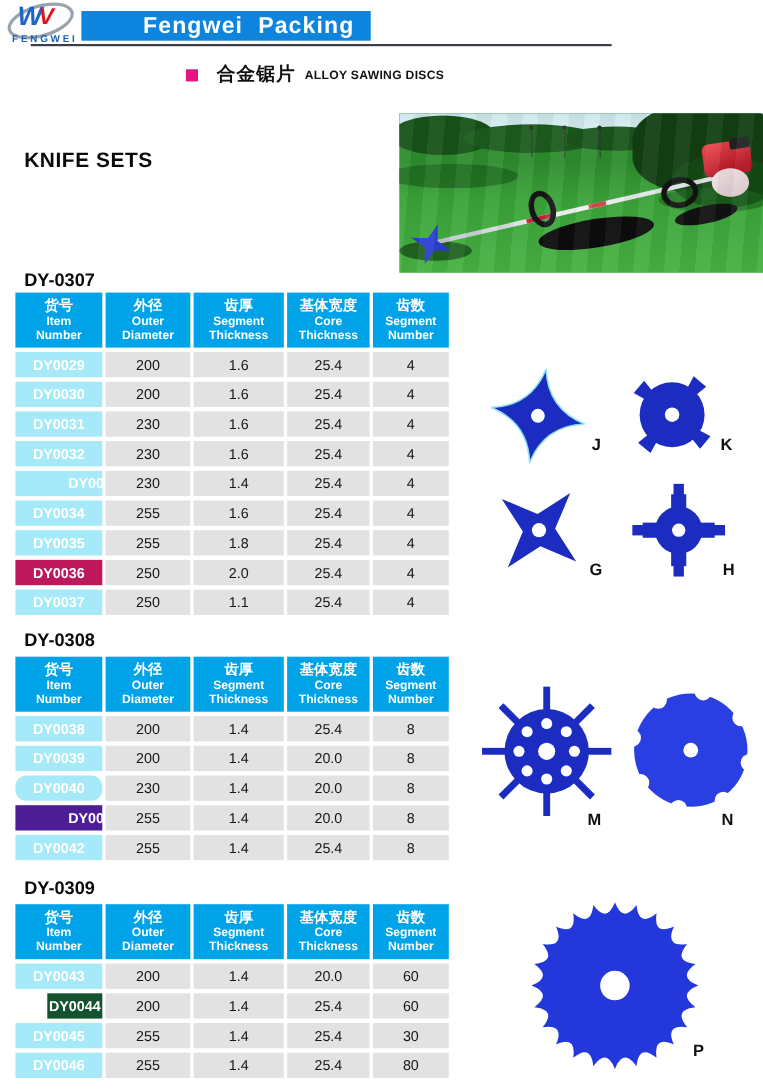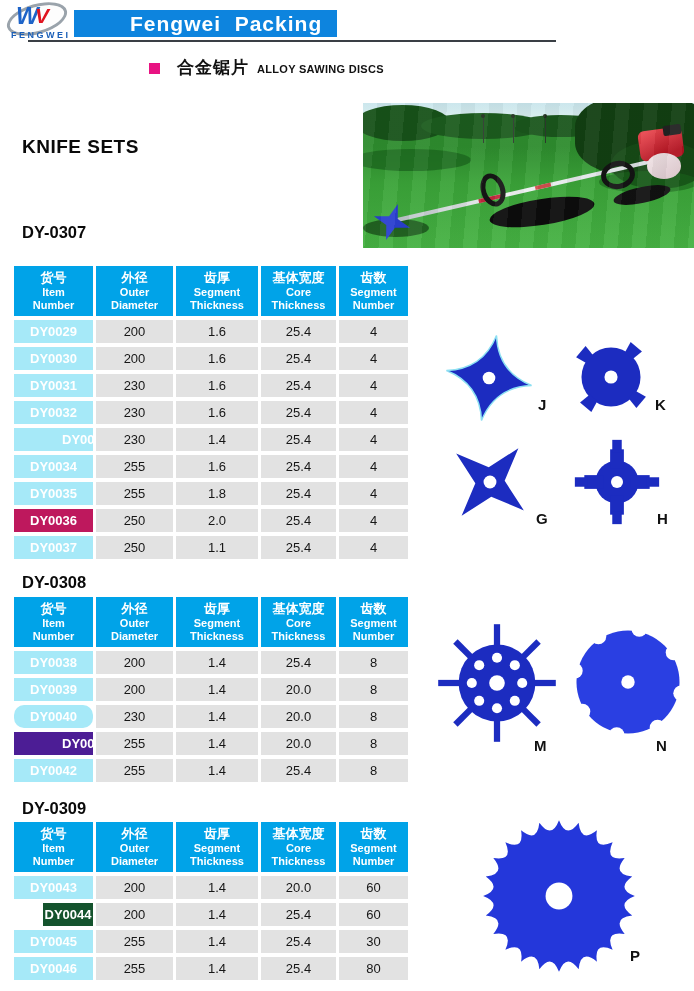--- a/index.html
+++ b/index.html
@@ -17,21 +17,21 @@
   .header-bar .title { color:#fff; font-size:21px; font-weight:bold; letter-spacing:1px; white-space:pre; }
   .header-rule { position:absolute; left:28px; top:40px; width:528px; height:2px; background:#3a3f45; }
   .logo { position:absolute; left:4px; top:1px; width:72px; height:38px; }
   .logo-ellipse {
     position:absolute; left:2px; top:3px; width:62px; height:30px;
     border:3px solid #9aa3ab; border-radius:50%; transform:rotate(-16deg); background:#fdfdfd;
   }
   .logo-w { position:absolute; left:12px; top:1px; font-size:24px; font-weight:bold; font-style:italic; color:#1d63c8; }
   .logo-v { position:absolute; left:31px; top:3px; font-size:21px; font-weight:bold; font-style:italic; color:#e01420; }
   .brand-name { position:absolute; left:11px; top:30px; font-size:9px; font-weight:bold; letter-spacing:2.5px; color:#1a5fb8; }
-  .subtitle-row { position:absolute; left:149px; top:55px; height:24px; display:flex; align-items:center; }
+  .subtitle-row { position:absolute; left:169px; top:55px; height:24px; display:flex; align-items:center; }
   .subtitle-bullet { width:11px; height:11px; margin-top:2px; }
   .subtitle-cn { font-size:17px; font-weight:bold; margin-left:17px; letter-spacing:1px; }
   .subtitle-en { font-size:11px; font-weight:bold; margin-left:8px; margin-top:4px; letter-spacing:.3px; }
   
   .page-title { position:absolute; left:22px; font-size:19px; font-weight:800; letter-spacing:.5px; color:#0a0a0a; }
   .section-title { position:absolute; left:22px; font-size:16.5px; font-weight:800; color:#0a0a0a; }
   
   .spec-table {
     position:absolute; left:14px; width:394px;
     display:grid; grid-template-columns:79px 77px 82px 75px 69px;
@@ -133,21 +133,21 @@
     <div class="handle-front"></div>
     <div class="handle-rear"></div>
     <div class="engine"></div>
     <div class="engine-cover"></div>
     <div class="engine-detail"></div>
     <div class="photo-blade"></div>
   </div>
 
   <div class="page-title" style="top:136px">KNIFE SETS</div>
 
-  <div class="section-title" style="top:223px">DY-0307</div>
+  <div class="section-title" style="top:246px">DY-0307</div>
   <div class="section-title" style="top:573px">DY-0308</div>
   <div class="section-title" style="top:799px">DY-0309</div>
 
   <div class="spec-table" style="top:266px">
       <div class="th" style="background: rgb(0, 163, 232);">
         <span class="cn">货号</span>
         <span class="en">Item</span>
         <span class="en">Number</span>
       </div>
       <div class="th" style="background: rgb(0, 163, 232);">

